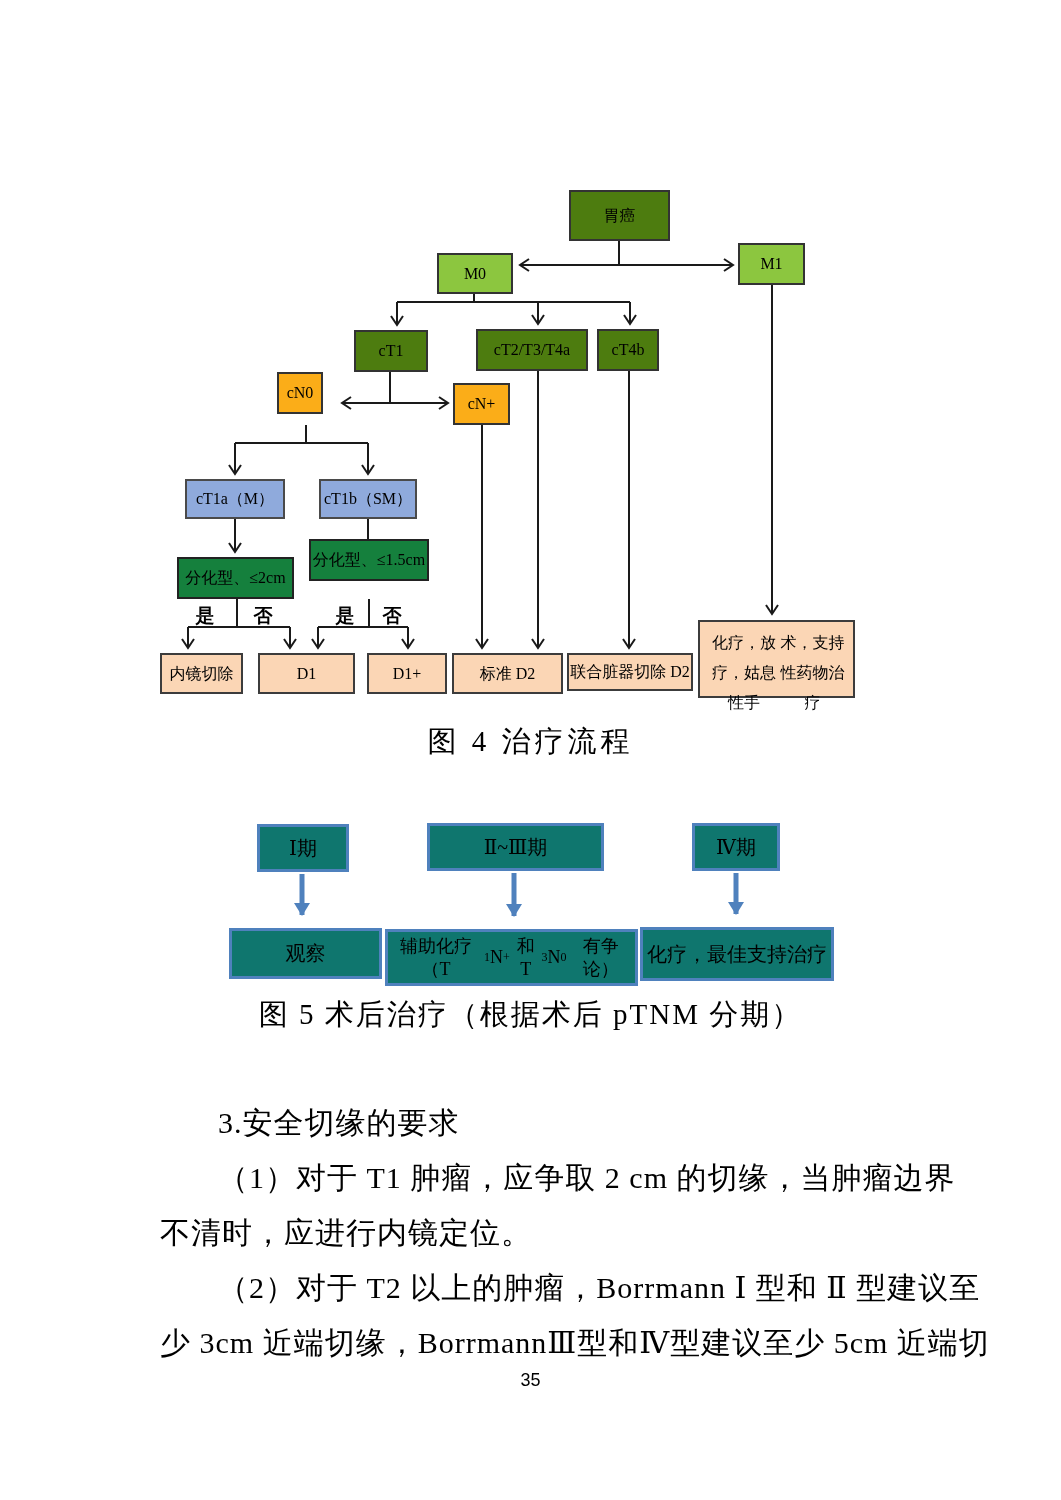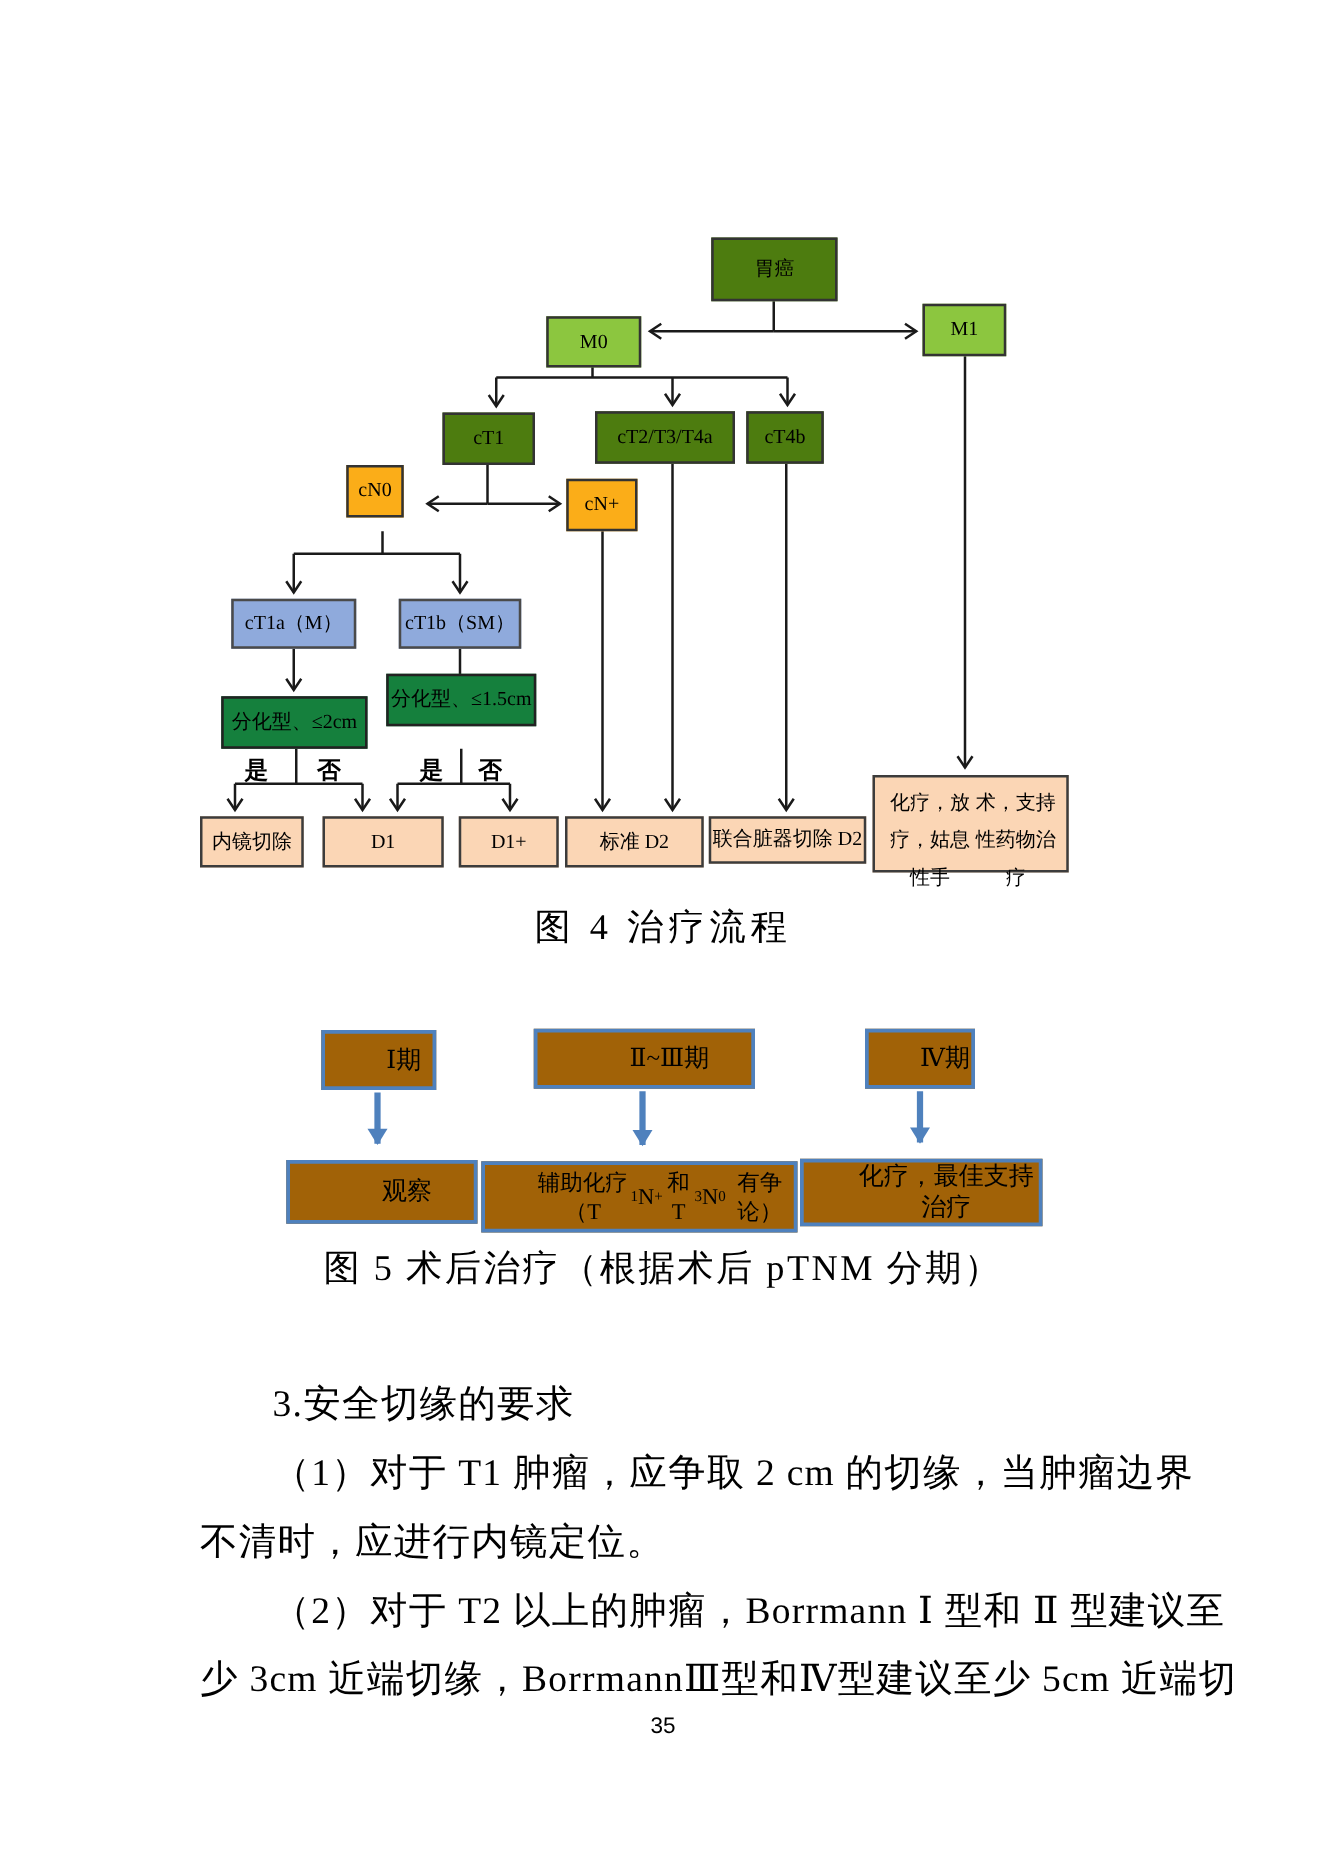--- a/index.html
+++ b/index.html
@@ -8,21 +8,21 @@
   svg.connectors{position:absolute;left:0;top:0;pointer-events:none;}
   .n{position:absolute;display:flex;align-items:center;justify-content:center;text-align:center;
      box-sizing:border-box;font-size:16px;line-height:1.25;}
   .blue {background:#4d7c0f;border:2px solid #333;}
   .green{background:#8CC63F;border:2px solid #333;}
   .orange{background:#FBAD18;border:2px solid #333;}
   .peri {background:#8FAADC;border:2px solid #4a4a4a;}
   .yellow{background:#15803d;border:2px solid #222;}
   .peach{background:#FBD6B5;border:2px solid #3c3c3c;}
   .pall{flex-direction:row;align-items:flex-start;padding:6px 8px;line-height:30px;}
-  .f5{background:#a16207;border:3px solid #4F81BD;font-size:20px;padding-left:40px;}
+  .f5{background:#0f766e;border:3px solid #4F81BD;font-size:20px;}
   .yn{position:absolute;width:34px;text-align:center;font-size:19px;font-weight:bold;}
   .caption{position:absolute;left:0;width:100%;text-align:center;font-size:29px;letter-spacing:4px;}
   .bodyline{position:absolute;font-size:30px;white-space:nowrap;letter-spacing:1px;}
   .pagenum{position:absolute;left:0;width:100%;text-align:center;font-size:18px;
            font-family:"Liberation Sans","DejaVu Sans",sans-serif;}
   .sb{font-size:12px;vertical-align:-5px;}
 </style>
 </head>
 <body>
 

